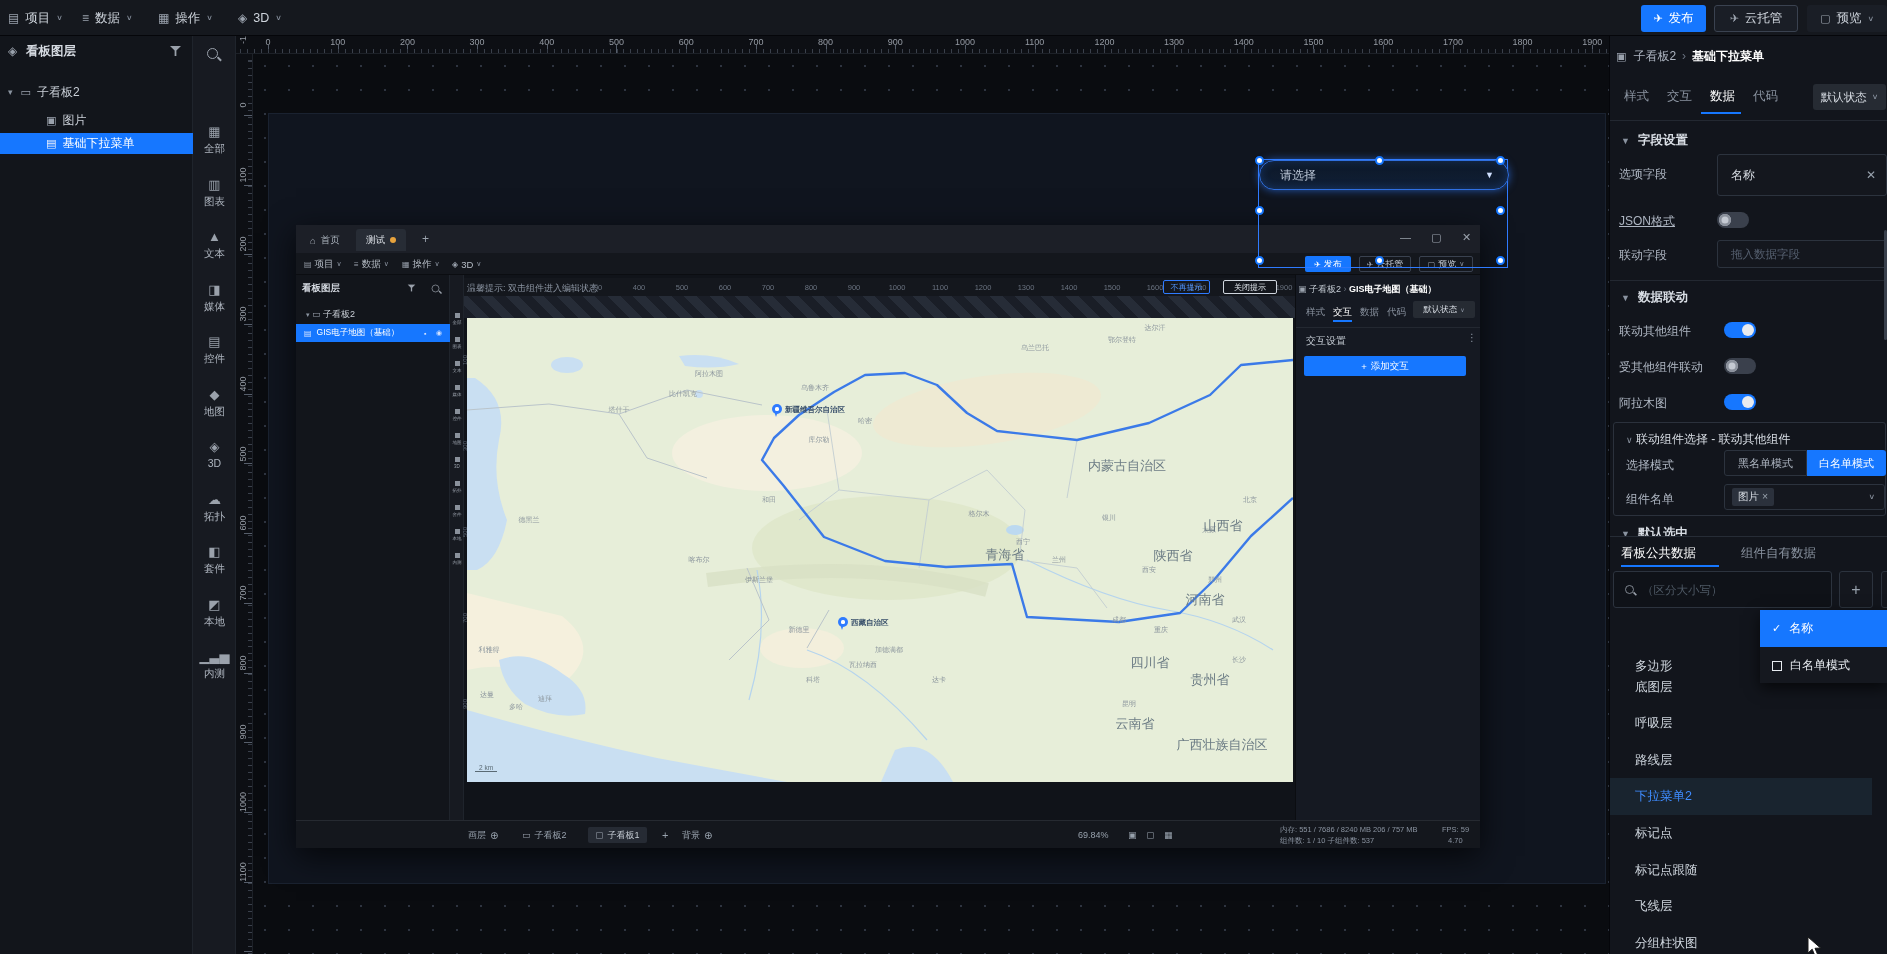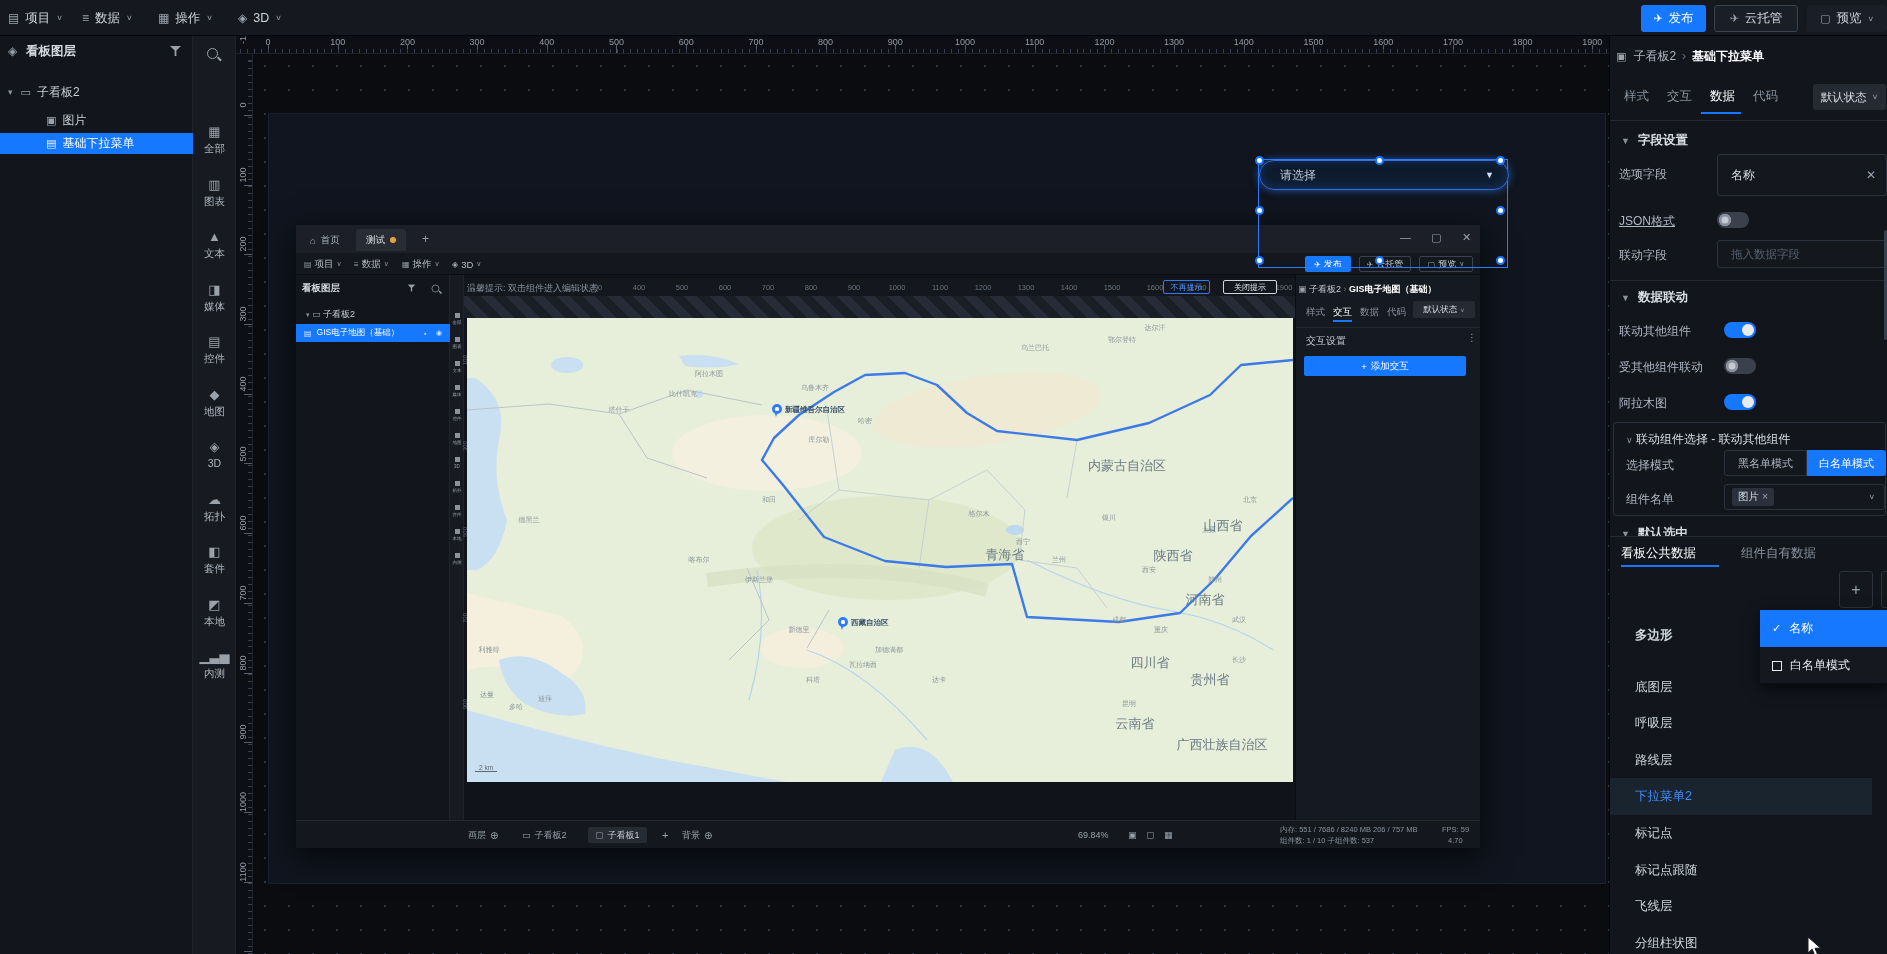--- a/index.html
+++ b/index.html
@@ -662,24 +662,28 @@
           <span>默认选中</span>
       </div>
     </div>
 
     <div class="data-panel">
       <div id="data-tabs">
           <div class="d-tab" style="left: 11px; color: rgb(255, 255, 255);">看板公共数据</div>
           <div class="d-tab" style="left: 131px; color: rgb(138, 147, 160);">组件自有数据</div>
         </div>
       <div style="position:absolute;left:11px;top:28px;width:98px;height:2px;background:#1677ff;"></div>
+      <div class="search-box">
+        <span style="margin:0 7px 0 10px;transform:scale(.8);" class="ico-search"></span>
+        <input placeholder="（区分大小写）" style="">
+      </div>
       <div class="sq-btn" style="left:229px;">+</div>
       <div class="sq-btn" style="left:271px;"></div>
       <div id="data-list">
-          <div class="list-row" style="top: 80px; font-weight: bold;">
+          <div class="list-row" style="top: 111px;">
             <span>多边形</span>
           </div>
           <div class="list-row" style="top: 131.6px;">
             <span>底图层</span>
           </div>
           <div class="list-row" style="top: 168.2px;">
             <span>呼吸层</span>
           </div>
           <div class="list-row" style="top: 204.8px;">
             <span>路线层</span>

